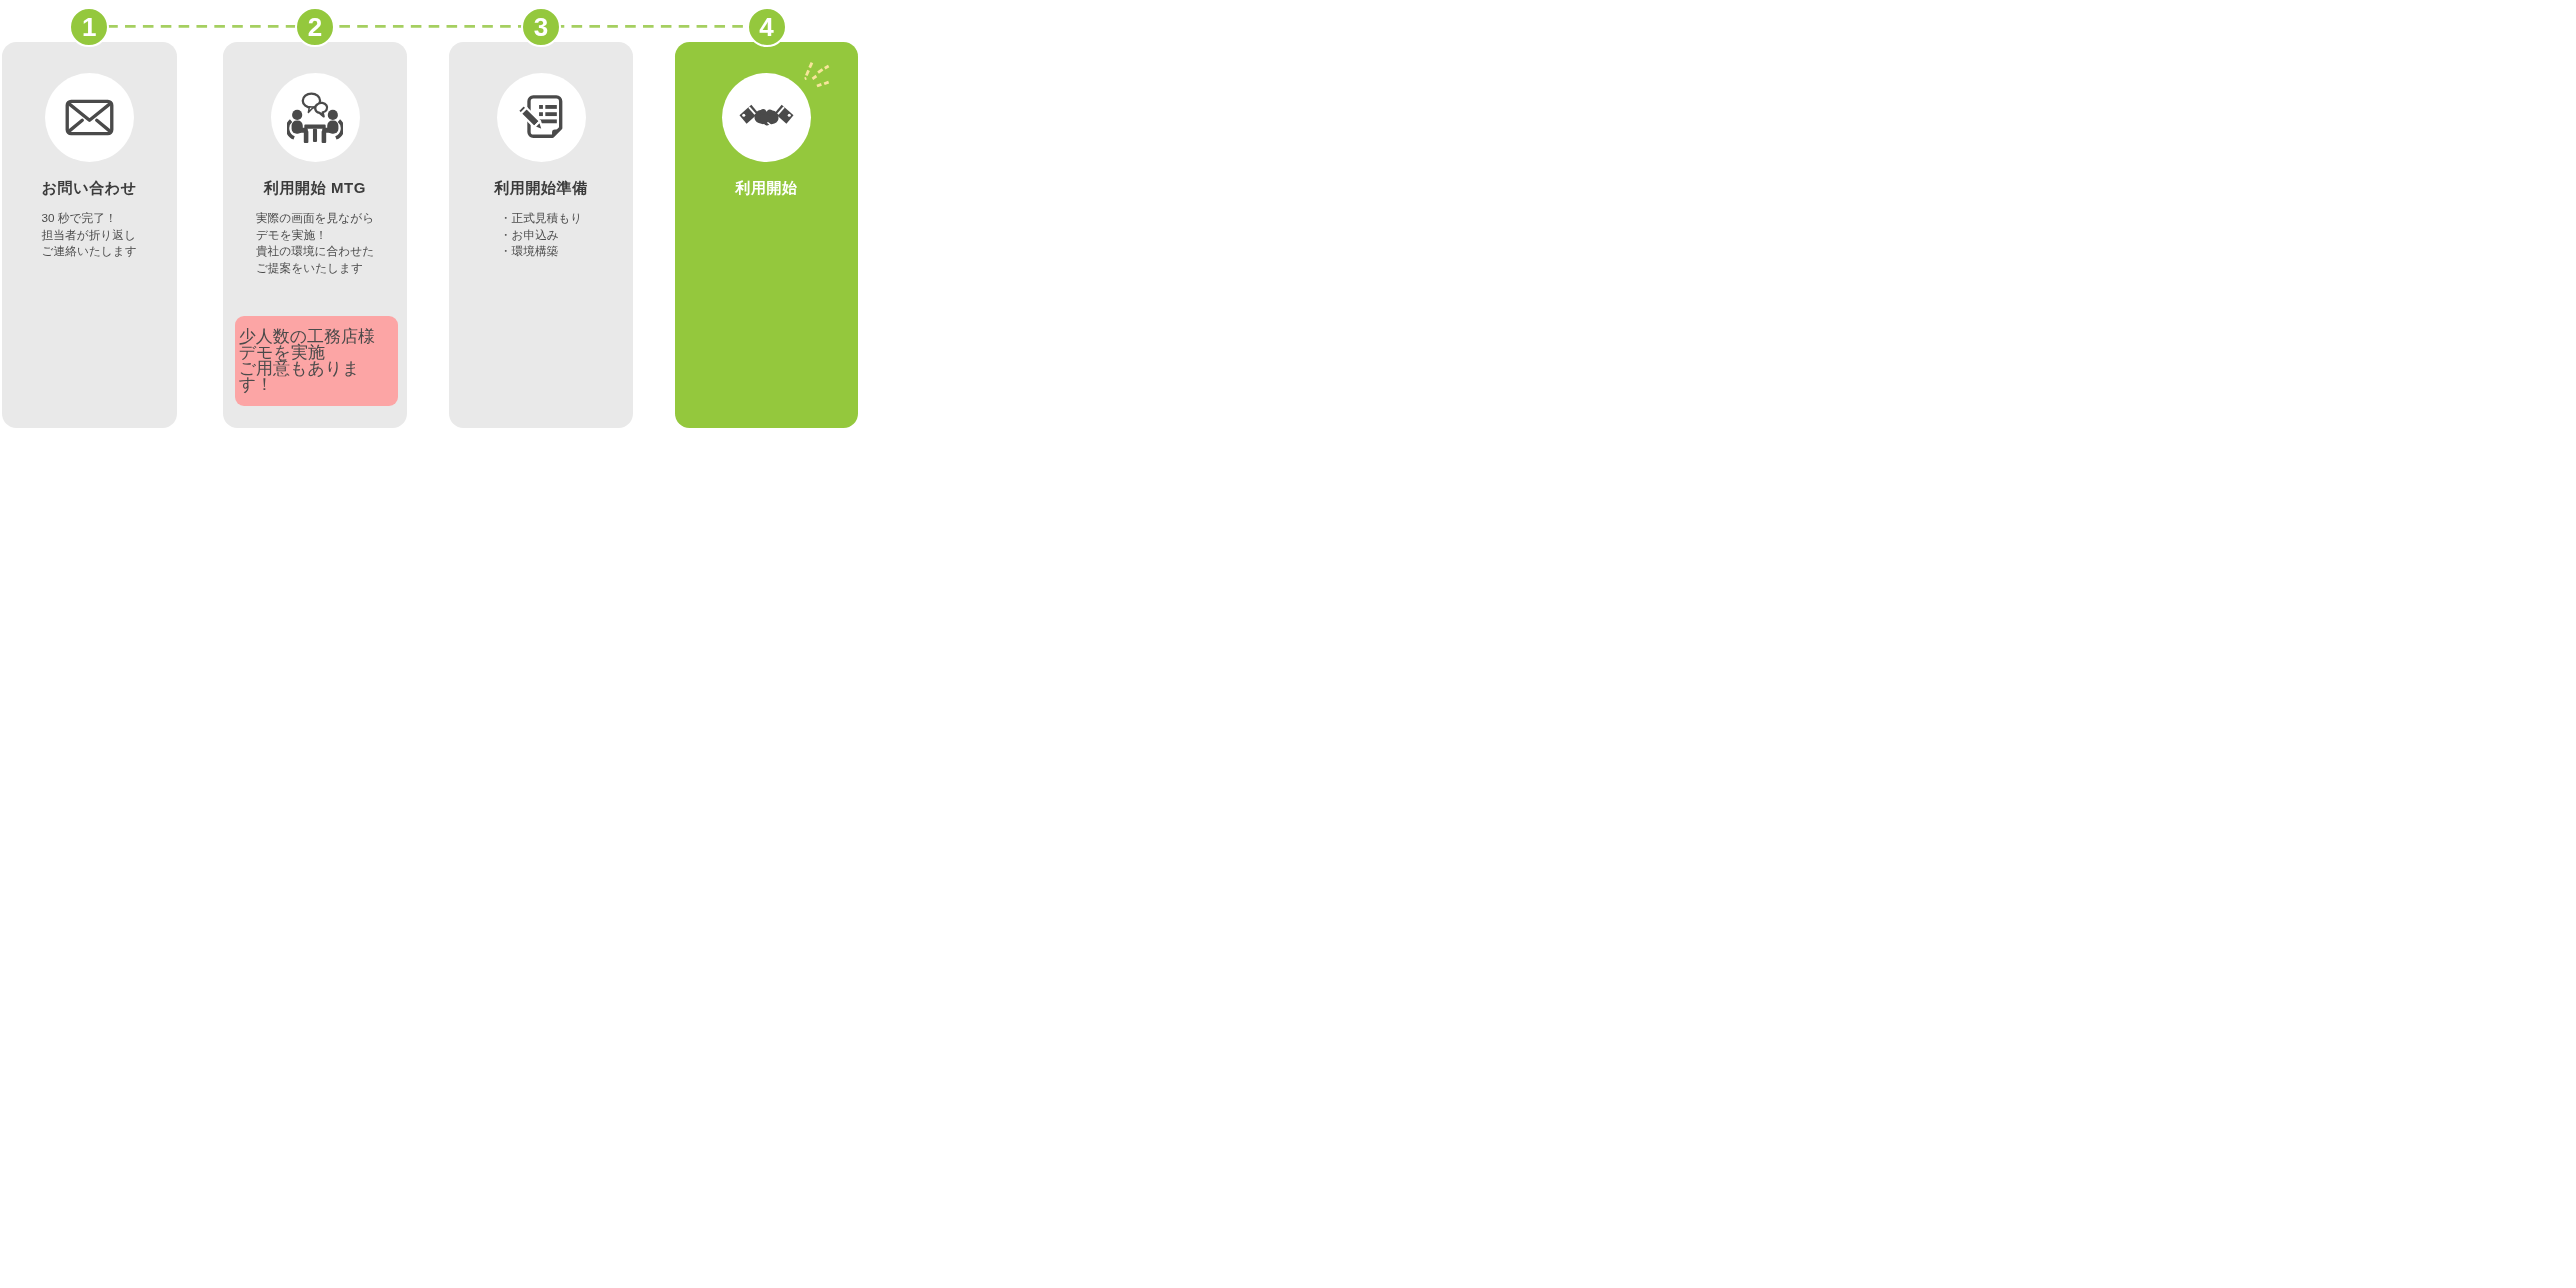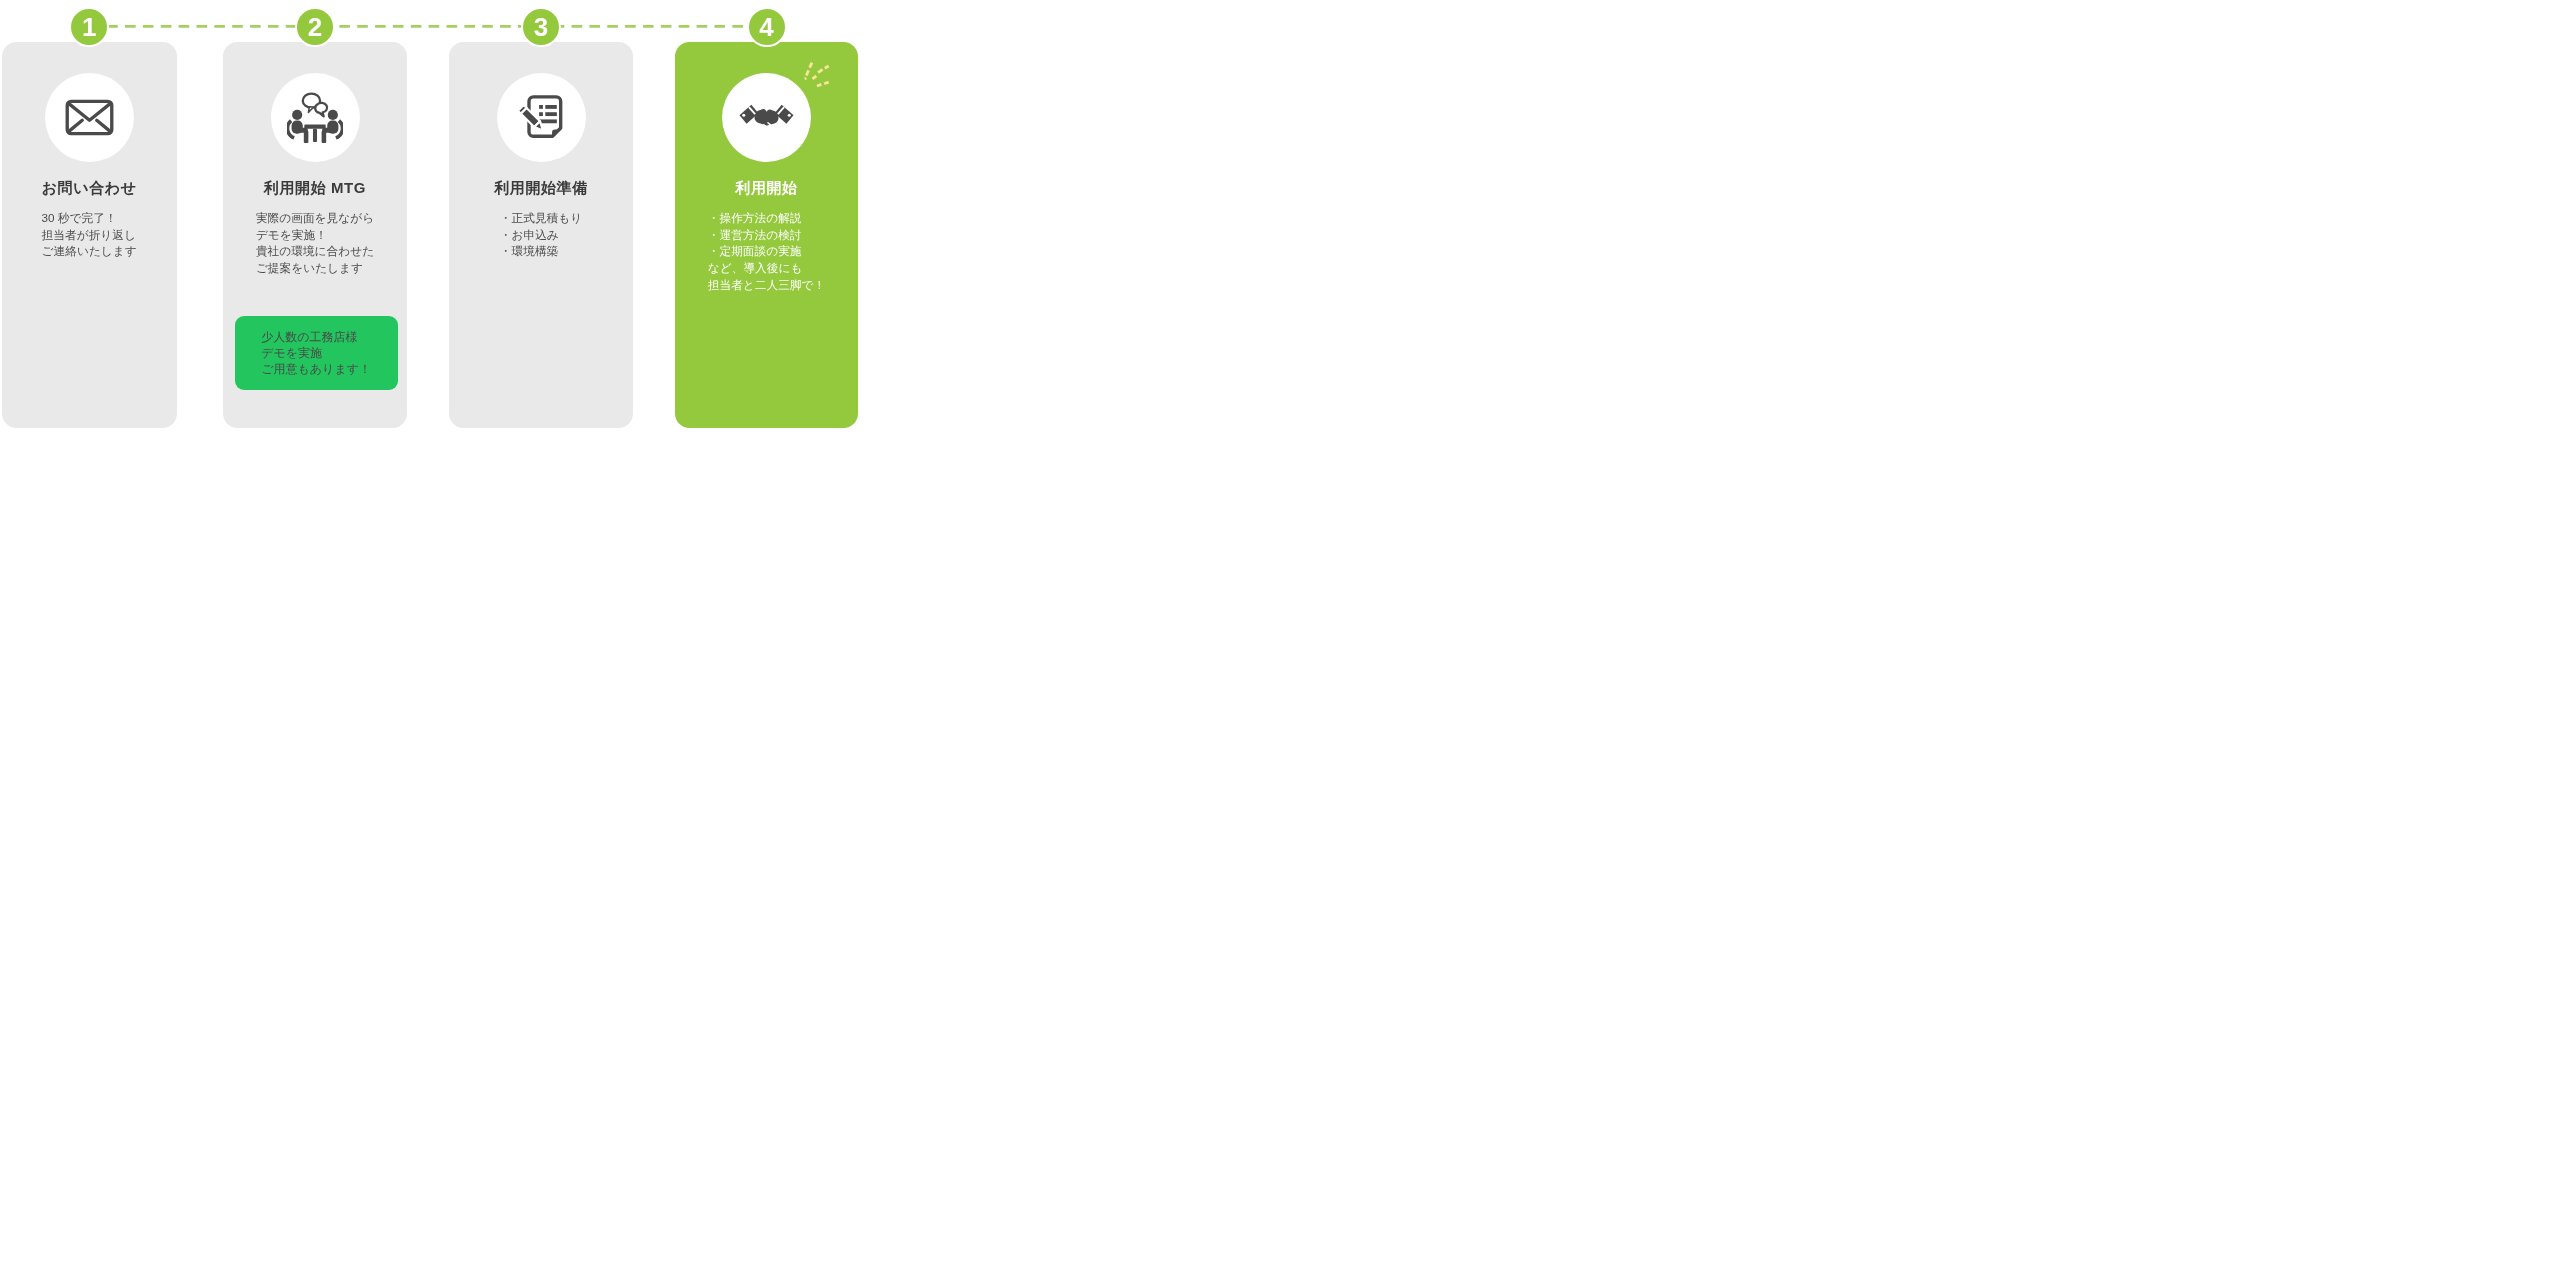--- a/index.html
+++ b/index.html
@@ -36,23 +36,23 @@
   .card.highlight .step-title{color:#ffffff;}
   .step-body{
     margin-top:12.3px;text-align:center;
     font-size:11.7px;line-height:16.7px;color:#4b4b4b;
   }
   .card.highlight .step-body{color:#ffffff;}
   .step-body .inner,.step-note .inner{display:inline-block;text-align:left;}
   .step-body .line,.step-note .line{display:block;}
   .step-note{
     position:absolute;top:274px;left:11.7px;right:9.5px;
-    background:#22c55e;border-radius:9px;
-    padding:13px 13px;text-align:center;
-    font-size:12px;line-height:16px;color:#4a4a4a;
+    background:#fca5a5;border-radius:9px;
+    padding:13px 4px;text-align:center;
+    font-size:17px;line-height:16px;color:#4a4a4a;
   }
   .sparkle{position:absolute;left:128px;top:20px;z-index:2;}
   .icon-wrap{display:block;line-height:0;}
 </style>
 </head>
 <body>
 
 <div id="stage">
   <svg class="connector" width="859" height="430" viewBox="0 0 1539 770">
     <line x1="160" y1="47" x2="1373" y2="47" stroke="#a5cf60" stroke-width="5" stroke-dasharray="19 13"></line>
@@ -143,21 +143,20 @@
               <line x1="95" y1="19" x2="82" y2="34" stroke="#ffffff" stroke-width="4"></line>
               <circle cx="10" cy="36" r="3.2" fill="#ffffff"></circle>
               <circle cx="106" cy="36" r="3.2" fill="#ffffff"></circle>
               <g stroke="#ffffff" stroke-width="3" stroke-linecap="round">
                 <line x1="52" y1="56" x2="58" y2="61"></line>
                 <line x1="61" y1="52" x2="67" y2="57"></line>
               </g>
             </svg></span>
         </div>
         <div class="step-title">利用開始</div>
-        <div class="step-body"><span class="inner"><span class="line">・操作方法の解説</span><span class="line">・運営方法の検討</span><span class="line">・定期面談の実施</span><span class="line">など、導入後にも</span><span class="line">担当者と二人三脚で！</span></span></div>
         <div class="sparkle"><svg width="29" height="28" viewBox="0 0 52 50">
             <g stroke="#f8e59b" stroke-width="5" stroke-linecap="butt">
               <line x1="12" y1="10" x2="16" y2="1"></line>
               <line x1="6" y1="24" x2="10" y2="15"></line>
               <line x1="3" y1="30" x2="6" y2="29"></line>
               <line x1="27" y1="19" x2="35" y2="13"></line>
               <line x1="17" y1="30" x2="24" y2="25"></line>
               <line x1="39" y1="11" x2="46" y2="7"></line>
               <line x1="25" y1="43" x2="33" y2="40"></line>
               <line x1="38" y1="39" x2="46" y2="36"></line>

